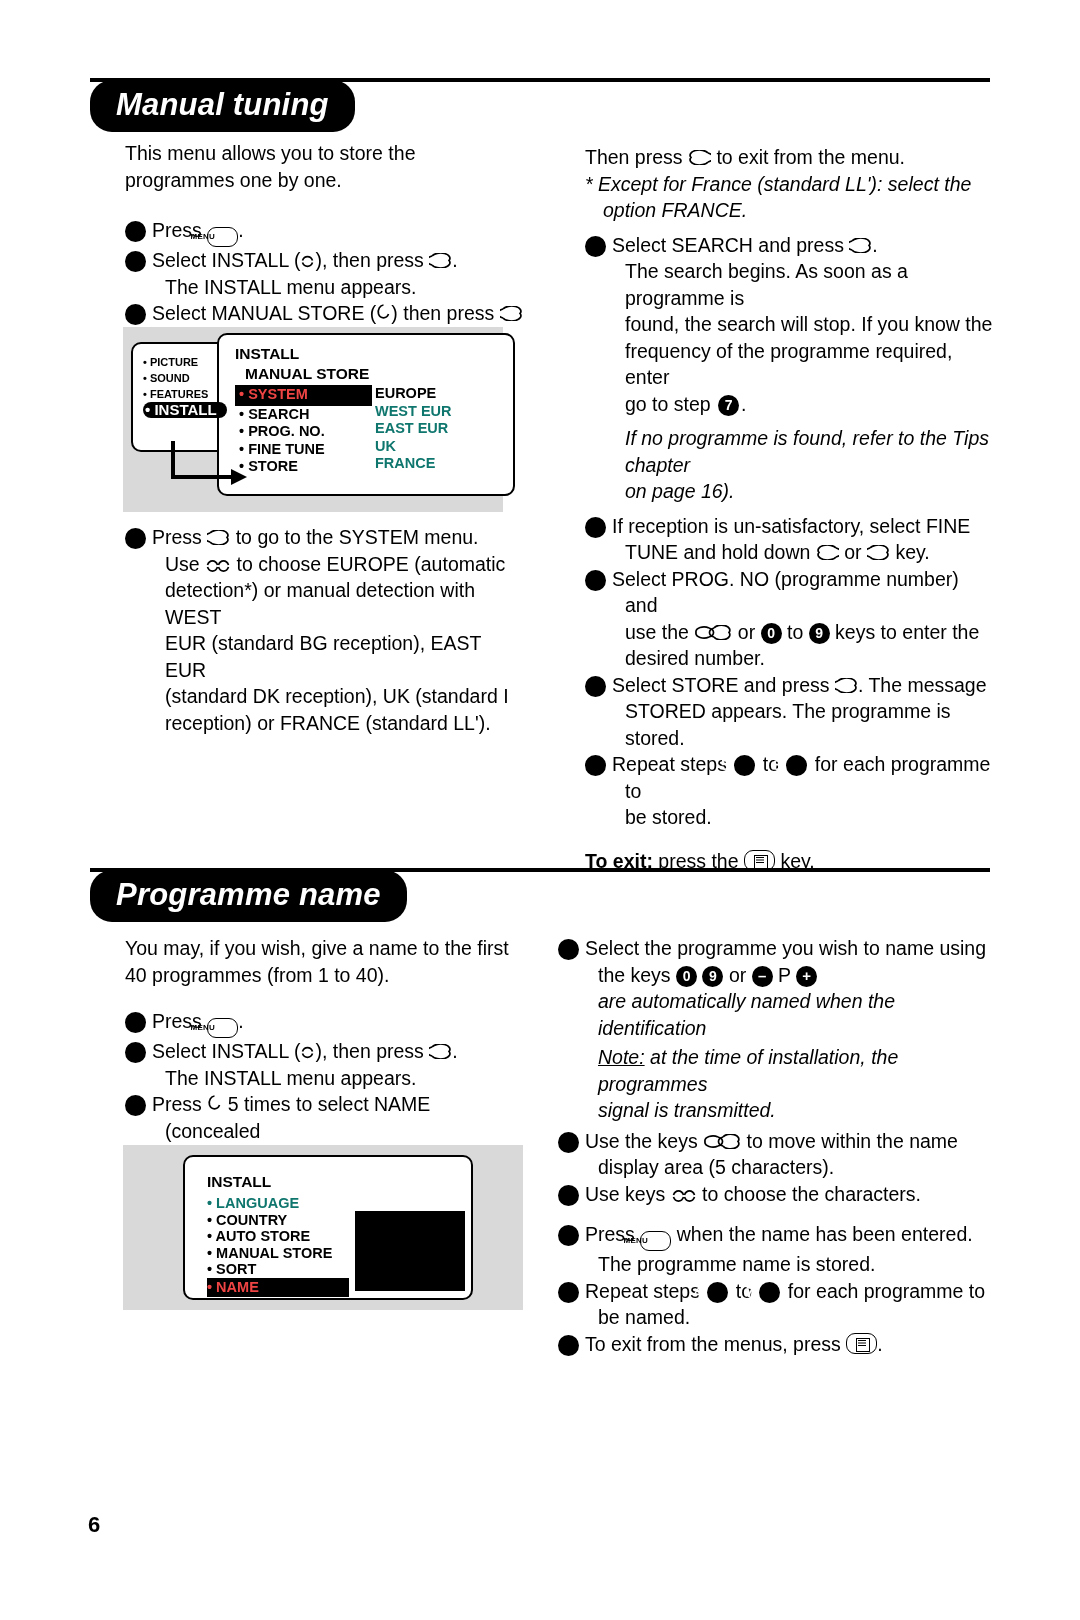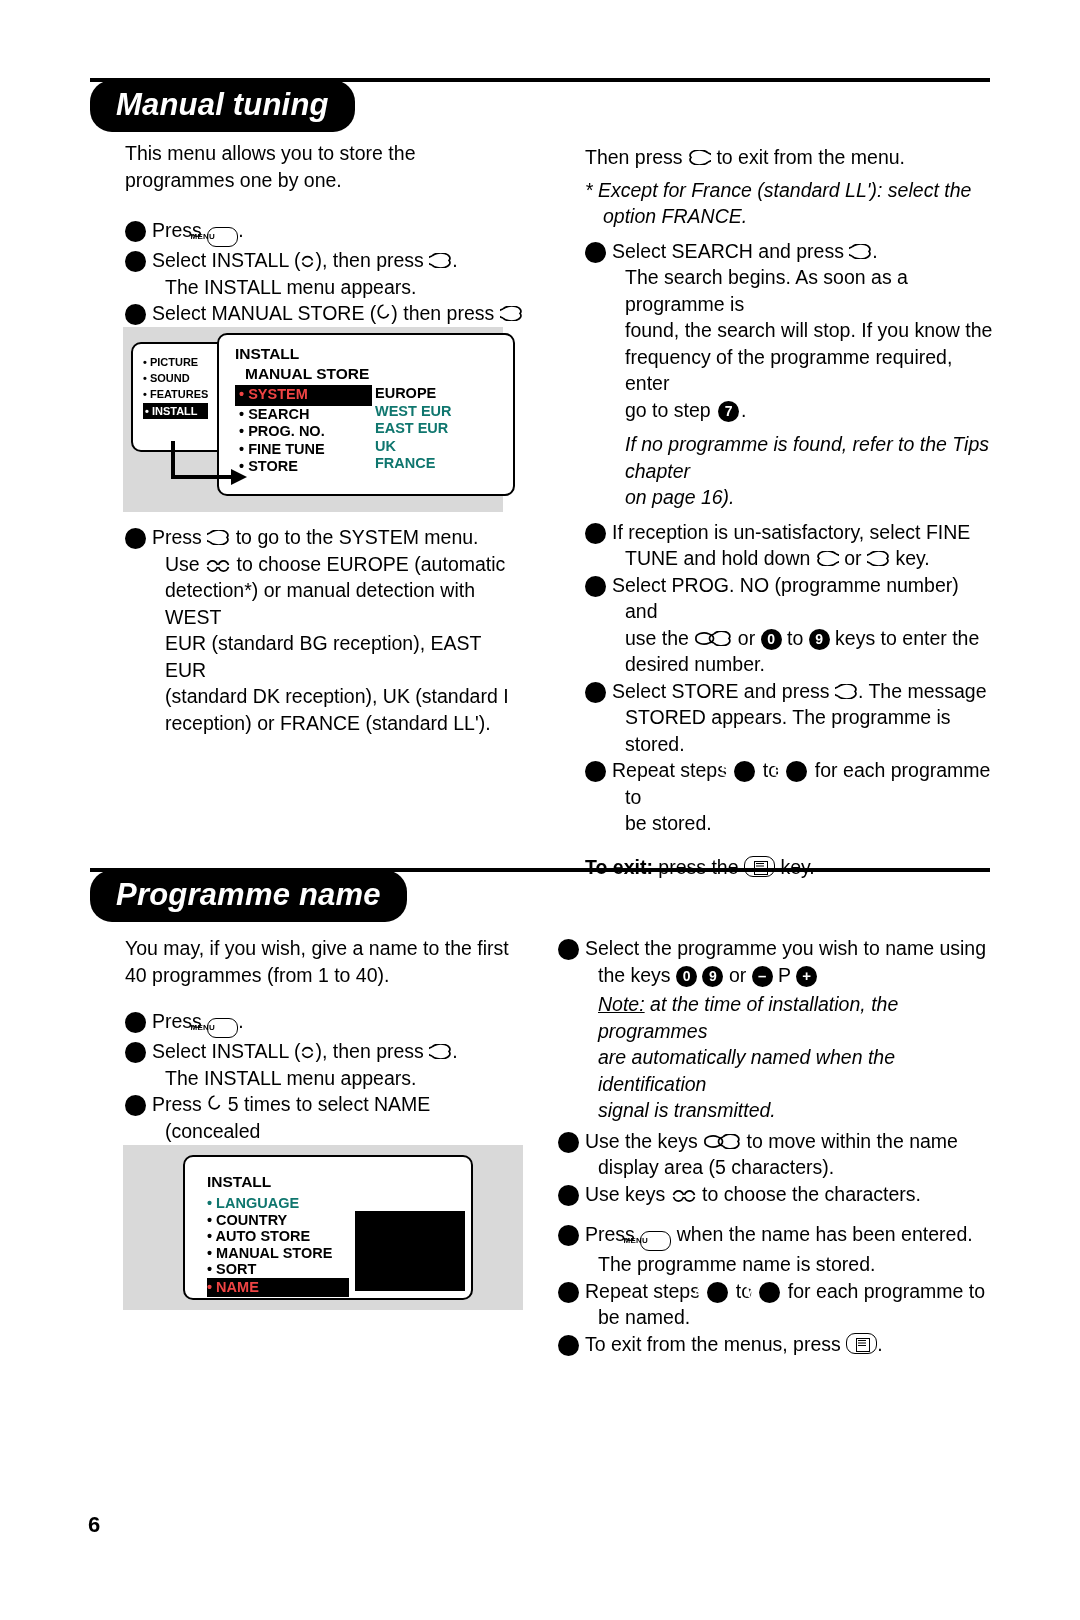--- a/index.html
+++ b/index.html
@@ -243,21 +243,21 @@
   <div class="osd-wrap" style="left:123px; top:327px; width:380px; height:185px;">
 
     <div class="osd-inner" style="left:8px; top:15px; width:195px; height:110px;"></div>
 
     <div class="osd-inner" style="left:94px; top:6px; width:298px; height:163px;"></div>
 
     <div style="position:absolute; left:20px; top:27px; line-height:16px;">
       <div class="osd-item" style="font-size:11px;">• <span>PICTURE</span></div>
       <div class="osd-item" style="font-size:11px;">• <span>SOUND</span></div>
       <div class="osd-item" style="font-size:11px;">• <span>FEATURES</span></div>
-      <div class="osd-item" style="font-size:11px; background:#000; color:#fff; display:inline-block; padding-right:10px; padding-left:2px;">• <span>INSTALL</span></div>
+      <div class="osd-item" style="font-size:15px; background:#000; color:#fff; display:inline-block; padding-right:10px; padding-left:2px;border-radius:8px;">• <span>INSTALL</span></div>
     </div>
 
     <svg style="position:absolute; left:46px; top:110px;" width="90" height="60">
       <path d="M4 4 L4 40 L66 40" fill="none" stroke="#000" stroke-width="4"></path>
       <path d="M62 32 L78 40 L62 48 Z" fill="#000"></path>
     </svg>
 
     <div style="position:absolute; left:112px; top:18px;">
       <div class="osd-menu-label">INSTALL</div>
       <div class="osd-menu-label" style="margin-left:10px; margin-top:2px;">MANUAL STORE</div>
@@ -307,21 +307,21 @@
 
   <div class="col" style="left:585px; top:144px; width:410px;">
     <p class="plain">
       <span>Then press</span>
       <span class="arc"><svg width="23" height="15" viewBox="0 0 23 15">
             <path d="M20 3 A9 5 0 0 1 20 12" fill="none" stroke="#000" stroke-width="1.7"></path>
             <path d="M20 3 A9 5 0 0 0 3 7.5 A9 5 0 0 0 20 12" fill="none" stroke="#000" stroke-width="1.7"></path>
           </svg></span>
       <span>to exit from the menu.</span>
     </p>
-    <p class="ital plain" style="margin-top:6px;">* Except for France (standard LL'): select the</p>
+    <p class="ital plain" style="margin-top:0;">* Except for France (standard LL'): select the</p>
     <p class="ital plain" style="padding-left:18px;">option FRANCE.</p>
 
     <p class="indent" style="margin-top:8px;">
       <span class="num">5</span><span>Select SEARCH and press</span>
       <span class="arc"><svg width="23" height="15" viewBox="0 0 23 15">
             <path d="M3 3 A9 5 0 0 0 3 12" fill="none" stroke="#000" stroke-width="1.7"></path>
             <path d="M3 3 A9 5 0 0 1 20 7.5 A9 5 0 0 1 3 12" fill="none" stroke="#000" stroke-width="1.7"></path>
           </svg></span><span>.</span>
     </p>
     <p class="hang">The search begins. As soon as a programme is</p>
@@ -465,25 +465,25 @@
     <p class="hang">
       <span>the keys</span>
       <span class="key-circ">0</span>
       <span class="key-circ">9</span>
       <span>or</span>
       <span class="minus-key">–</span>
       <span>P</span>
       <span class="plus-key">+</span>
     </p>
 
+    <p class="ital hang">are automatically named when the identification</p>
     <p class="ital hang" style="margin-top:3px;">
       <span style="text-decoration:underline;">Note:</span>
       <span>at the time of installation, the programmes</span>
     </p>
-    <p class="ital hang">are automatically named when the identification</p>
     <p class="ital hang">signal is transmitted.</p>
 
     <p class="indent" style="margin-top:4px;">
       <span class="num">5</span><span>Use the keys</span>
       <span class="arc arc-lr2"><svg width="38" height="15" viewBox="0 0 38 15">
             <path d="M15 3 A8 5 0 0 1 15 12" fill="none" stroke="#000" stroke-width="1.7"></path>
             <path d="M15 3 A8 5 0 0 0 2 7.5 A8 5 0 0 0 15 12" fill="none" stroke="#000" stroke-width="1.7"></path>
             <path d="M20 3 A8 5 0 0 0 20 12" fill="none" stroke="#000" stroke-width="1.7"></path>
             <path d="M20 3 A8 5 0 0 1 35 7.5 A8 5 0 0 1 20 12" fill="none" stroke="#000" stroke-width="1.7"></path>
           </svg></span>

